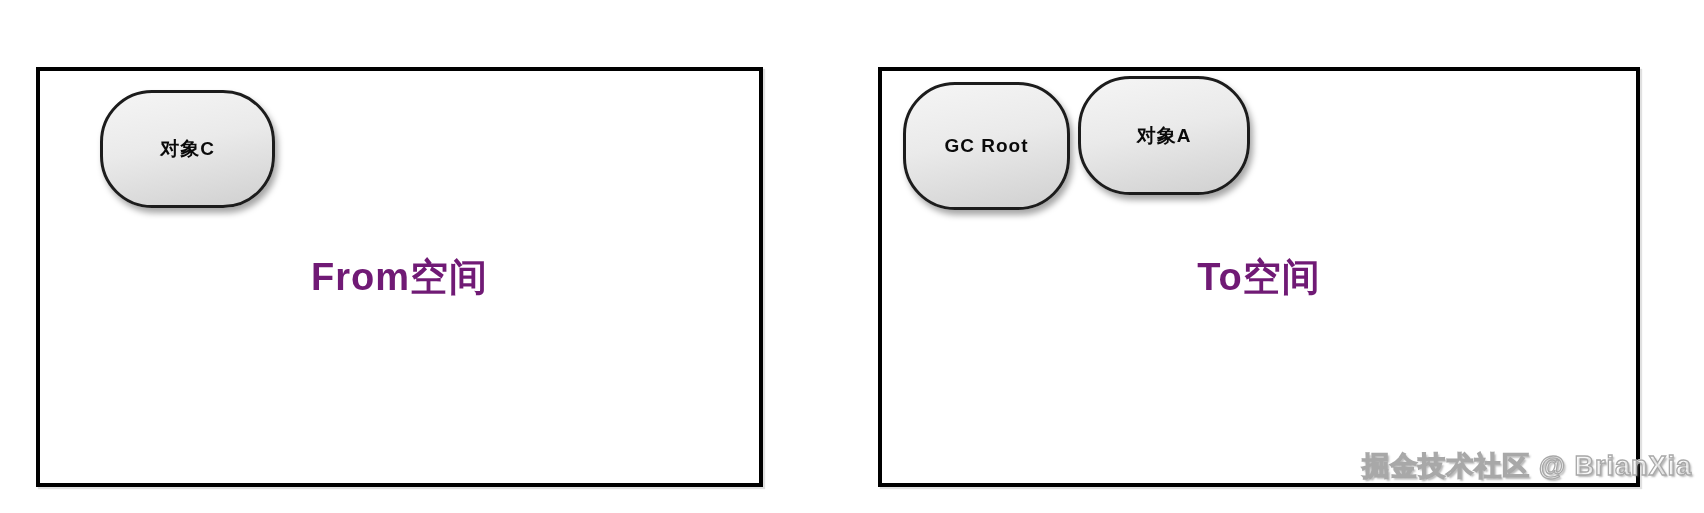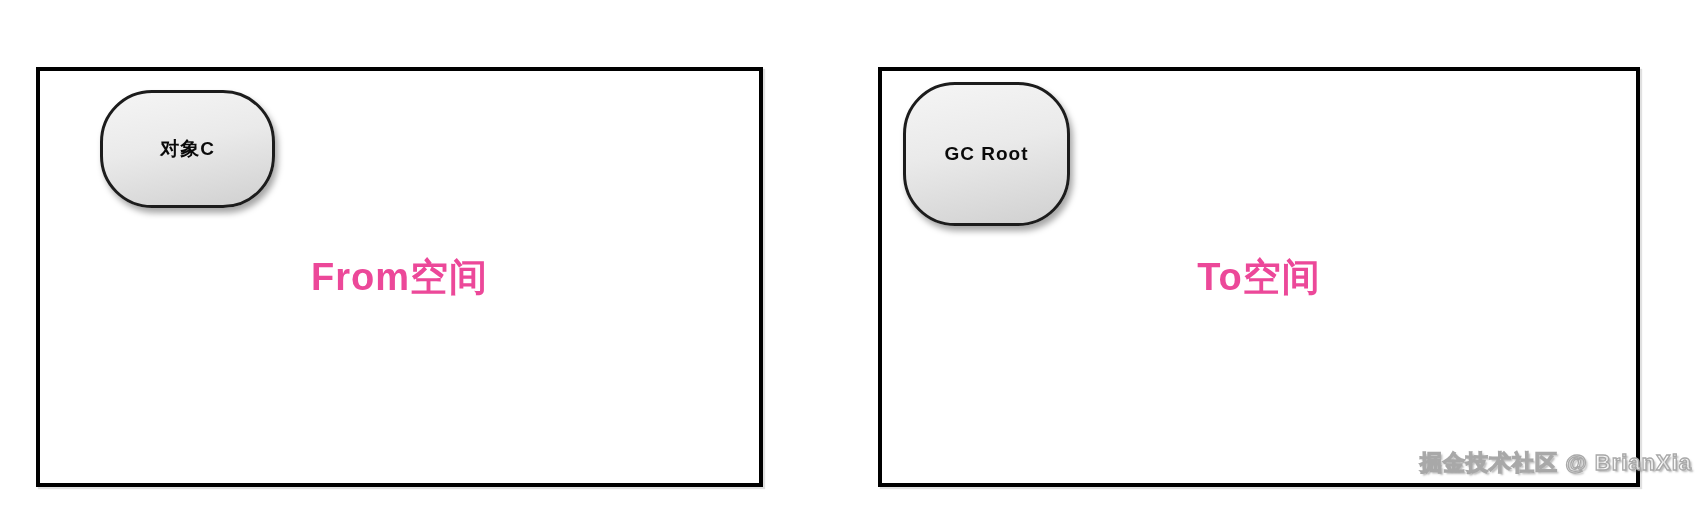--- a/index.html
+++ b/index.html
@@ -21,21 +21,21 @@
   .from-box { left: 36px; top: 67px; width: 727px; height: 420px; }
   .to-box   { left: 878px; top: 67px; width: 762px; height: 420px; }
   .space-title {
     position: absolute;
     left: 0; top: 0; right: 0; bottom: 0;
     display: flex;
     align-items: center;
     justify-content: center;
     font-size: 38px;
     font-weight: bold;
-    color: #ec4899;
+    color: #701a75;
     letter-spacing: 1px;
     pointer-events: none;
   }
   .node {
     position: absolute;
     box-sizing: border-box;
     border: 3px solid #1c1c1c;
     border-radius: 52px;
     background: linear-gradient(168deg, #f5f5f5 0%, #eaeaea 45%, #d0d0d0 100%);
     box-shadow: 3px 5px 6px rgba(0,0,0,0.35);
@@ -43,28 +43,28 @@
     align-items: center;
     justify-content: center;
   }
   .node-label {
     font-size: 19px;
     font-weight: bold;
     color: #0a0a0a;
     letter-spacing: 1px;
   }
   .node-c      { left: 60px;  top: 19px; width: 175px; height: 118px; }
-  .node-gcroot { left: 21px;  top: 11px; width: 167px; height: 144px; text-align: center; }
+  .node-gcroot { left: 21px;  top: 11px; width: 167px; height: 128px; text-align: center; }
   .node-a      { left: 196px; top: 5px;  width: 172px; height: 119px; }
   .node-b      { left: 403px; top: 9px;  width: 173px; height: 120px; }
   .watermark {
     position: absolute;
     top: 448px;
     right: 12px;
-    font-size: 22px;
+    font-size: 27px;
     font-weight: bold;
     white-space: nowrap;
     letter-spacing: 1px;
     color: rgba(255,255,255,0.55);
     -webkit-text-stroke: 1.3px #a8a8a8;
     text-shadow: 2px 2px 2px rgba(90,90,90,0.45), -1px -1px 0 rgba(255,255,255,0.9);
     z-index: 10;
   }
 </style>
 </head>
@@ -77,17 +77,20 @@
     <div class="node node-c">
       <span class="node-label">对象C</span>
     </div>
   </div>
 
   <div class="space-box to-box">
     <div class="space-title">To空间</div>
     <div class="node node-gcroot">
       <span class="node-label">GC Root</span>
     </div>
+    <div class="node node-a">
+      <span class="node-label">对象A</span>
+    </div>
   </div>
 
   <div class="watermark">掘金技术社区 @ BrianXia</div>
 
 </div>
 
 </body></html>

